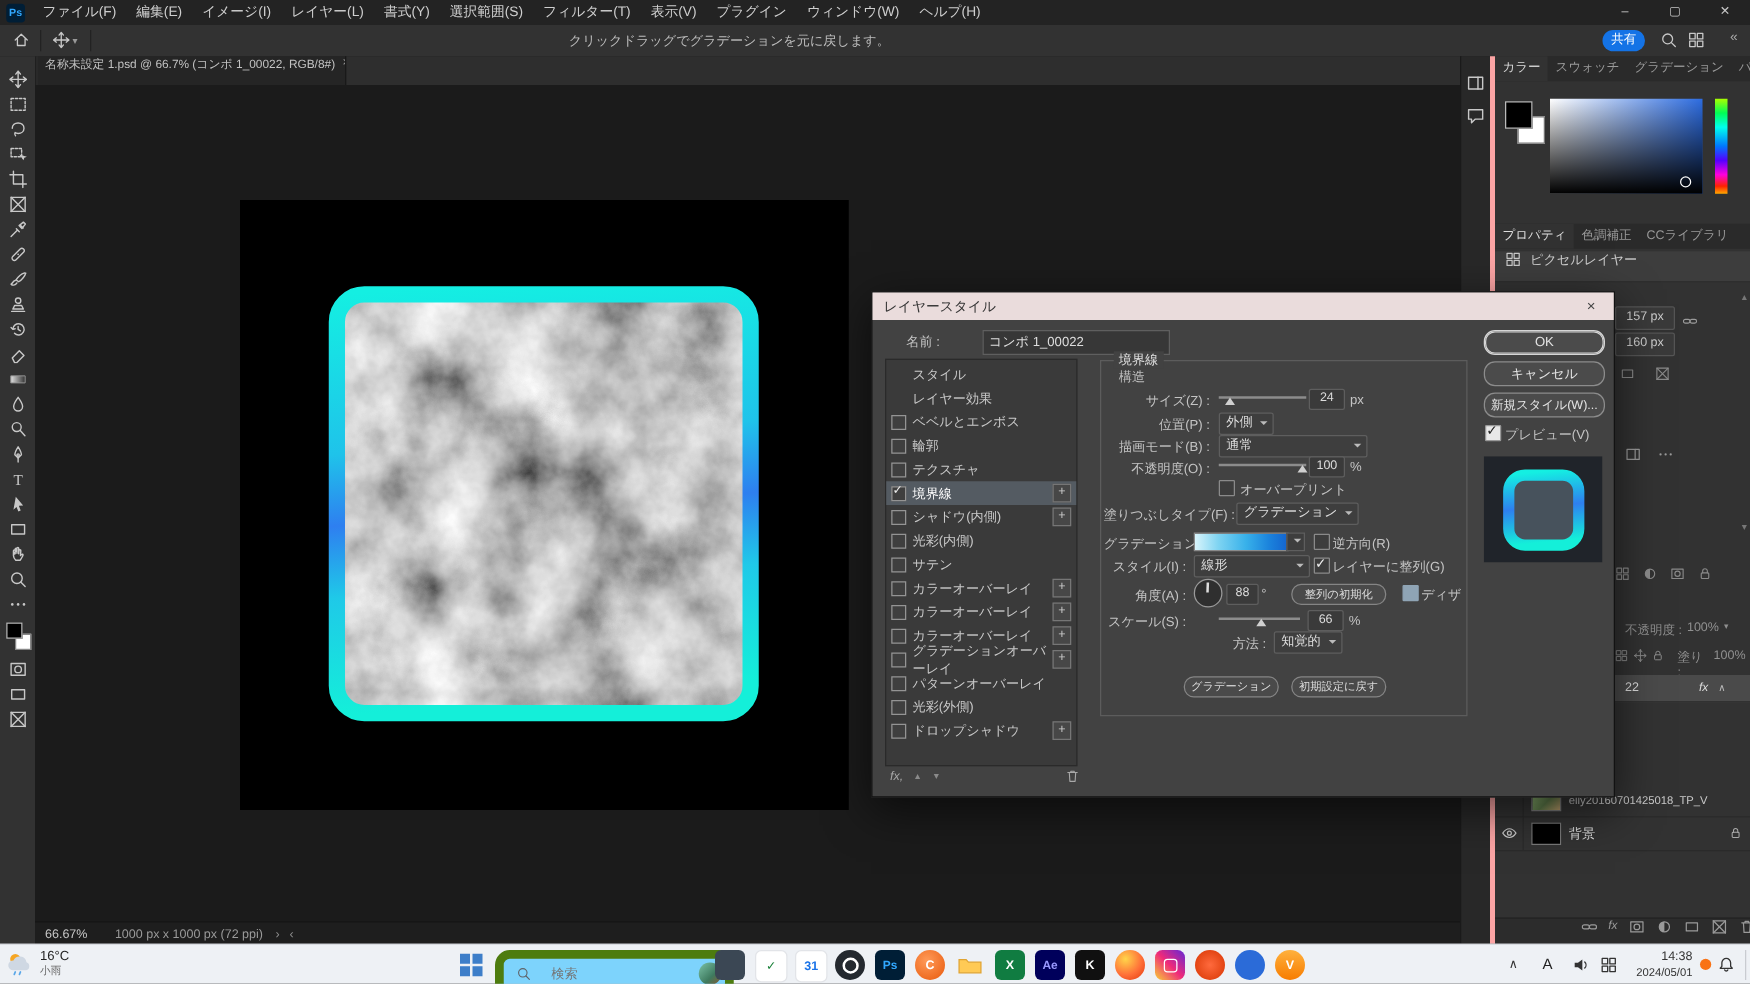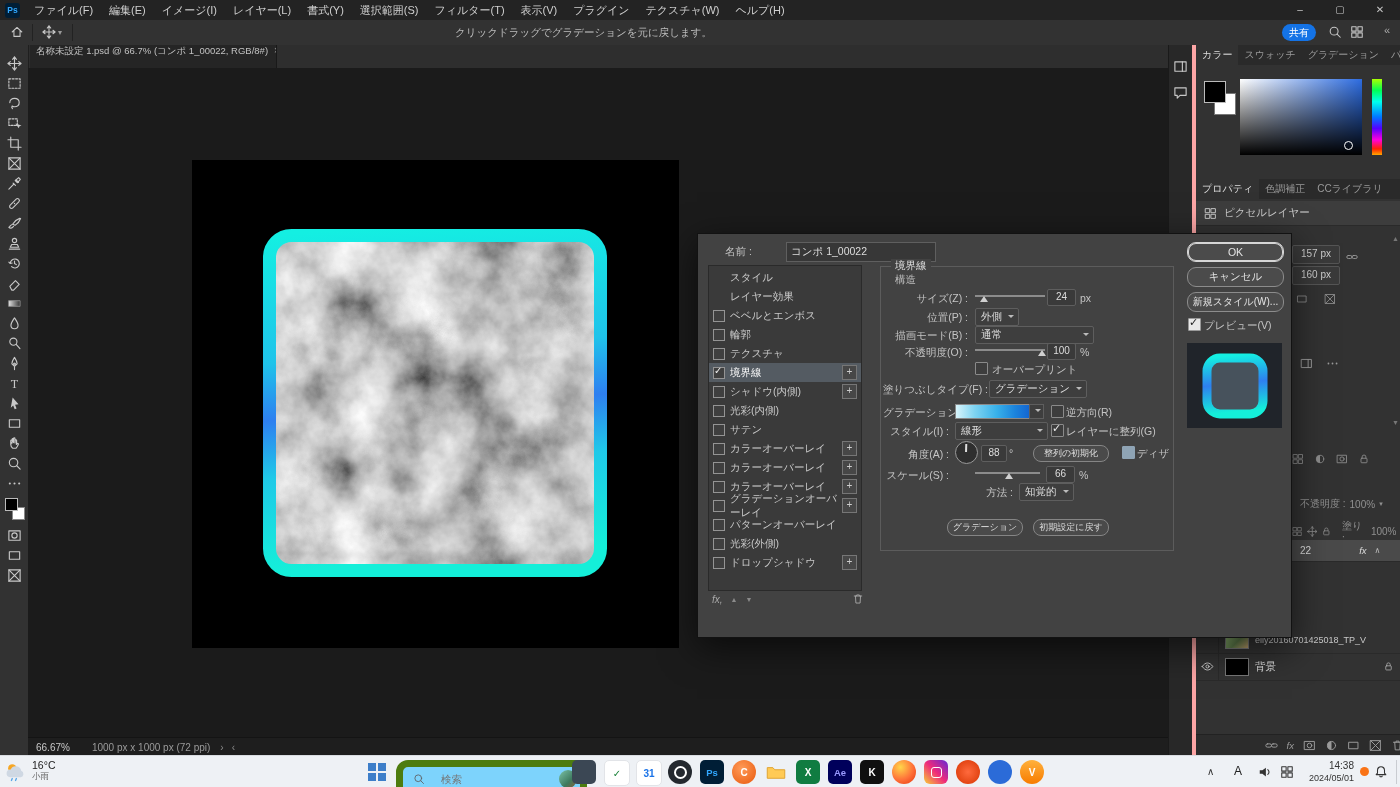--- a/index.html
+++ b/index.html
@@ -1,20 +1,20 @@
 <!DOCTYPE html>
 <html><head>
 <meta charset="utf-8">
 <style>
   html,body{margin:0;padding:0}
   body{width:1400px;height:787px;position:relative;overflow:hidden;background:#1b1b1b;
        font-family:"Liberation Sans","DejaVu Sans",sans-serif;font-size:11px;color:#d6d6d6;
        -webkit-font-smoothing:antialiased}
   .abs{position:absolute}
-  .row{display:flex;align-items:center}
+  .row{display:flex;}
   svg.ico{color:#c8c8c8;stroke:currentColor;fill:none;stroke-width:1.2;stroke-linecap:round;stroke-linejoin:round}
   
   #menubar{position:absolute;left:0;top:0;width:1400px;height:20px;background:#232323;display:flex;align-items:center;border-bottom:1px solid #191919}
   .pslogo{width:15px;height:15px;margin:0 6px 0 5px;background:#001e36;color:#31a8ff;font-size:8.5px;font-weight:bold;
           display:flex;align-items:center;justify-content:center;border-radius:3px}
   .mitem{padding:0 8px;height:20px;line-height:20px;color:#cfcfcf;font-size:11px;white-space:nowrap}
   .wbtn{width:40px;height:20px;text-align:center;line-height:20px;color:#c5c5c5;font-size:10px}
   #optionsbar{position:absolute;left:0;top:20px;width:1400px;height:25px;background:#323232;border-bottom:1px solid #1c1c1c}
   .vdiv{position:absolute;top:4px;width:1px;height:17px;background:#222}
   
@@ -266,21 +266,21 @@
   <div class="pslogo">Ps</div>
   <span class="mitem">ファイル(F)</span>
   <span class="mitem">編集(E)</span>
   <span class="mitem">イメージ(I)</span>
   <span class="mitem">レイヤー(L)</span>
   <span class="mitem">書式(Y)</span>
   <span class="mitem">選択範囲(S)</span>
   <span class="mitem">フィルター(T)</span>
   <span class="mitem">表示(V)</span>
   <span class="mitem">プラグイン</span>
-  <span class="mitem">テクスチャ(W)</span>
+  <span class="mitem">ウィンドウ(W)</span>
   <span class="mitem">ヘルプ(H)</span>
   <div style="margin-left:auto;display:flex">
     <span class="wbtn">–</span>
     <span class="wbtn">▢</span>
     <span class="wbtn">✕</span>
   </div>
 </div>
 
 <div id="optionsbar">
   <svg class="ico abs" style="left:10px;top:5px;width:14px;height:14px">
@@ -606,20 +606,24 @@
       </svg>
     <svg class="ico" style="width:13px;height:13px;color:#9a9a9a">
         <use href="#i-trash"></use>
       </svg>
   </div>
   <span class="abs" style="left:196px;top:190px;color:#777;font-size:7px">▲</span>
   <span class="abs" style="left:196px;top:374px;color:#777;font-size:7px">▼</span>
 </div>
 
 <div id="dialog">
+  <div class="dtitle">
+    <span>レイヤースタイル</span>
+    <span class="x">×</span>
+  </div>
   <div class="dbody">
     <span class="lf" style="left:27px;top:11px">名前 :</span>
     <input class="dinput" style="left: 63px; top: 8px; width: 140px; margin-left: 25px;" value="コンポ 1_00022">
 
     <div id="stylelist">
       <div class="srow">
           <i class="lcb hide"></i>
           <span>スタイル</span>
         </div>
       <div class="srow">

